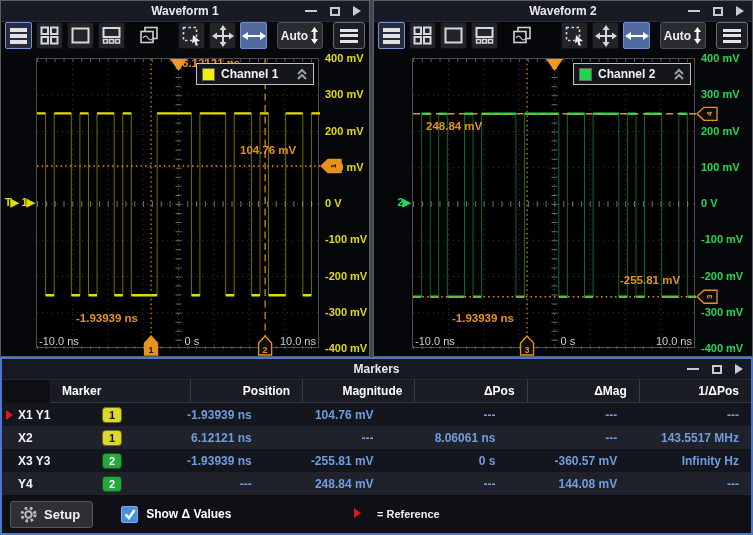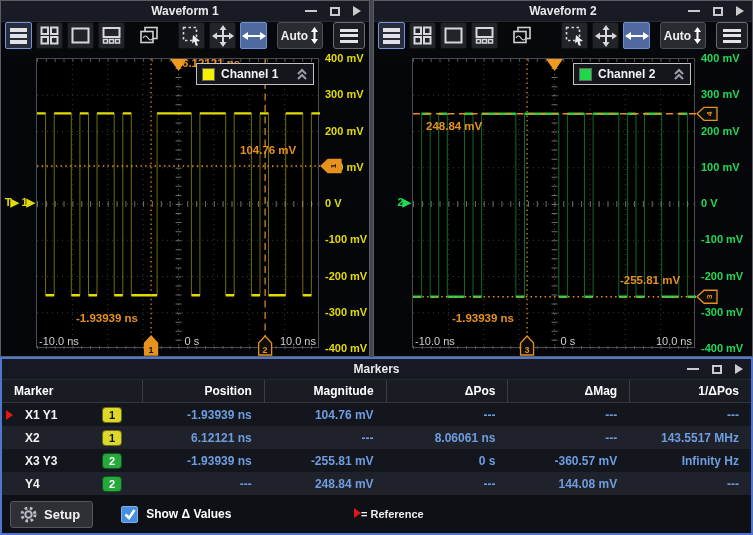--- a/index.html
+++ b/index.html
@@ -47,39 +47,39 @@
   .xlab { position: absolute; bottom: 1px; color: #cfcfd2; font-size: 11px; white-space: nowrap; }
   .mlabel { position: absolute; color: #e8921e; font-size: 11.5px; font-weight: bold; white-space: nowrap; }
   .chanbox { position: absolute; top: 6px; height: 22px; width: 118px; background: #14161b; border: 1px solid #c2c2c6; display: flex; align-items: center; padding: 0 5px; gap: 6px; z-index: 6; }
   #win1 .chanbox { left: 195px; } #win2 .chanbox { left: 199px; }
   .swatch { width: 13px; height: 13px; border: 1px solid #666; }
   .chan-label { color: #f2f2f4; font-size: 12px; font-weight: bold; flex: 1; }
 
   
   .markers-panel { height: 178px; background: #0e1015; border: 2px solid #5077cf; position: relative; }
   .markers-panel .titlebar { background: #161922; }
-  .mk-header { display: grid; grid-template-columns: 140px repeat(5, 1fr); height: 23px; background: #191c23; border-bottom: 1px solid #33363e; }
+  .mk-header { display: grid; grid-template-columns: 140px repeat(5, 1fr); height: 23px; background: #191c23; border-bottom: 1px solid #33363e; margin-left: 48px; }
   .mk-header .hc { color: #fff; font-size: 12px; font-weight: bold; display: flex; align-items: center; justify-content: flex-end; padding: 0 12px; border-left: 1px solid #3a3d45; }
   .mk-header .hc:first-child { justify-content: flex-start; border-left: none; }
   .mk-row { display: grid; grid-template-columns: 140px repeat(5, 1fr); height: 23px; align-items: center; }
   .mk-row:nth-child(odd) { background: #14161d; }
   .mk-row:nth-child(even) { background: #1f222a; }
-  .mk-row .c0 { display: flex; align-items: center; padding: 0 6px 0 4px; gap: 12px; }
+  .mk-row .c0 { display: flex; align-items: center; padding: 0 6px 0 4px; gap: 5px; }
   .ref-arrow { width: 0; height: 0; border-left: 7px solid #e01818; border-top: 5px solid transparent; border-bottom: 5px solid transparent; flex: 0 0 auto; }
   .ref-arrow.hidden { visibility: hidden; }
   .mk-name { color: #f4f4f6; font-size: 12px; font-weight: bold; }
   .mk-badge { margin-left: auto; margin-right: 14px; width: 20px; height: 16px; border-radius: 4px; font-size: 11px; font-weight: bold; display: flex; align-items: center; justify-content: center; border: 1px solid rgba(0,0,0,.5); }
   .mk-cell { color: #6f9ddf; font-size: 12px; font-weight: bold; text-align: right; padding-right: 12px; }
 
   .mk-footer { position: absolute; left: 0; right: 0; bottom: 0; height: 38px; display: flex; align-items: center; padding: 0 8px; }
   .setup-btn { height: 27px; background: #2e3036; border: 1px solid #55585f; border-radius: 3px; color: #f0f0f2; font-size: 13px; font-weight: bold; display: flex; align-items: center; gap: 6px; padding: 0 12px 0 8px; }
   .chk-wrap { display: flex; align-items: center; gap: 8px; margin-left: 28px; }
   .chk { width: 17px; height: 17px; background: #4a8fdf; border: 1px solid #78b0ef; border-radius: 2px; display: flex; align-items: center; justify-content: center; }
   .chk-label { color: #fff; font-size: 12px; font-weight: bold; }
-  .ref-legend { position: absolute; left: 352px; display: flex; gap: 0; }
+  .ref-legend { position: absolute; left: 352px; display: flex; gap: 16px; }
   .ref-legend .ref-arrow { border-left-color: #e01818; }
   .ref-text { color: #eee; font-size: 11px; font-weight: bold; }
 </style>
 </head>
 <body>
 
 <div class="app">
   <div class="top">
 
     <section class="wf-window" id="win1">

